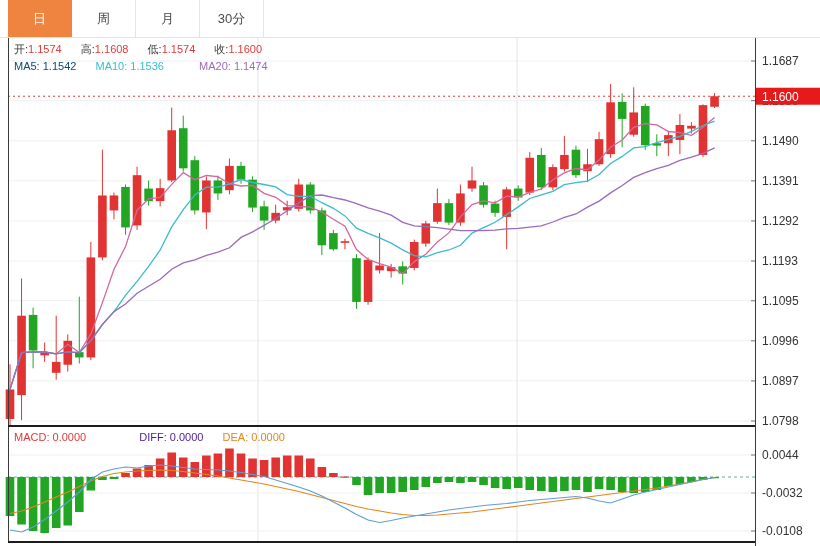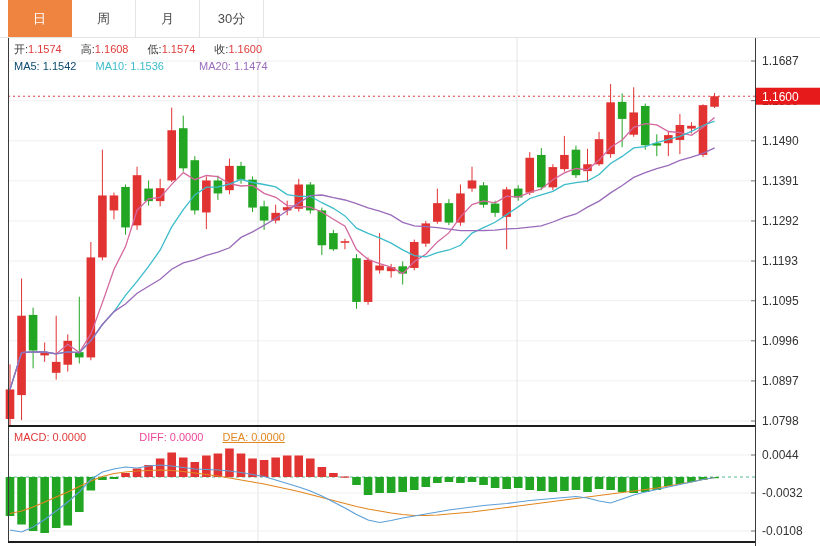--- a/index.html
+++ b/index.html
@@ -8,21 +8,21 @@
   .toolbar{position:absolute;top:0;left:0;width:820px;height:38px;background:#fff;
            border-bottom:1px solid #e4e4e4;display:flex;padding-left:8px;box-sizing:border-box;}
   .tab{width:64px;height:37px;line-height:37px;text-align:center;font-size:13px;color:#4a4a4a;
        border-right:1px solid #e4e4e4;box-sizing:border-box;cursor:pointer;user-select:none;}
   .tab.active{background:#ef8440;color:#fff;border-right-color:#ef8440;}
   .legend{position:absolute;left:14px;font-size:11px;white-space:nowrap;z-index:3;}
   .legend .grp{margin-right:16px;}
   .lab{color:#3a3a3a;}
   .v-red,.red{color:#e03a3a;}
   .ma5{color:#0c4a6e;} .ma10{color:#3cbcca;} .ma20{color:#9a6bba;padding-left:16px;}
-  .diff{color:#ec4899;padding-left:34px;} .dea{color:#e2861f;text-decoration:underline;}
+  .diff{color:#4c1d95;padding-left:34px;} .dea{color:#e2861f;}
   #chart-svg{position:absolute;top:0;left:0;z-index:1;}
 </style>
 </head>
 <body>
 
 <svg id="chart-svg" width="820" height="546">
     <line x1="8" y1="61" x2="755" y2="61" stroke="#efefef" stroke-width="1"></line>
     <line x1="8" y1="100.68503937007887" x2="755" y2="100.68503937007887" stroke="#efefef" stroke-width="1"></line>
     <line x1="8" y1="140.77502812148504" x2="755" y2="140.77502812148504" stroke="#efefef" stroke-width="1"></line>
     <line x1="8" y1="180.8650168728912" x2="755" y2="180.8650168728912" stroke="#efefef" stroke-width="1"></line>

